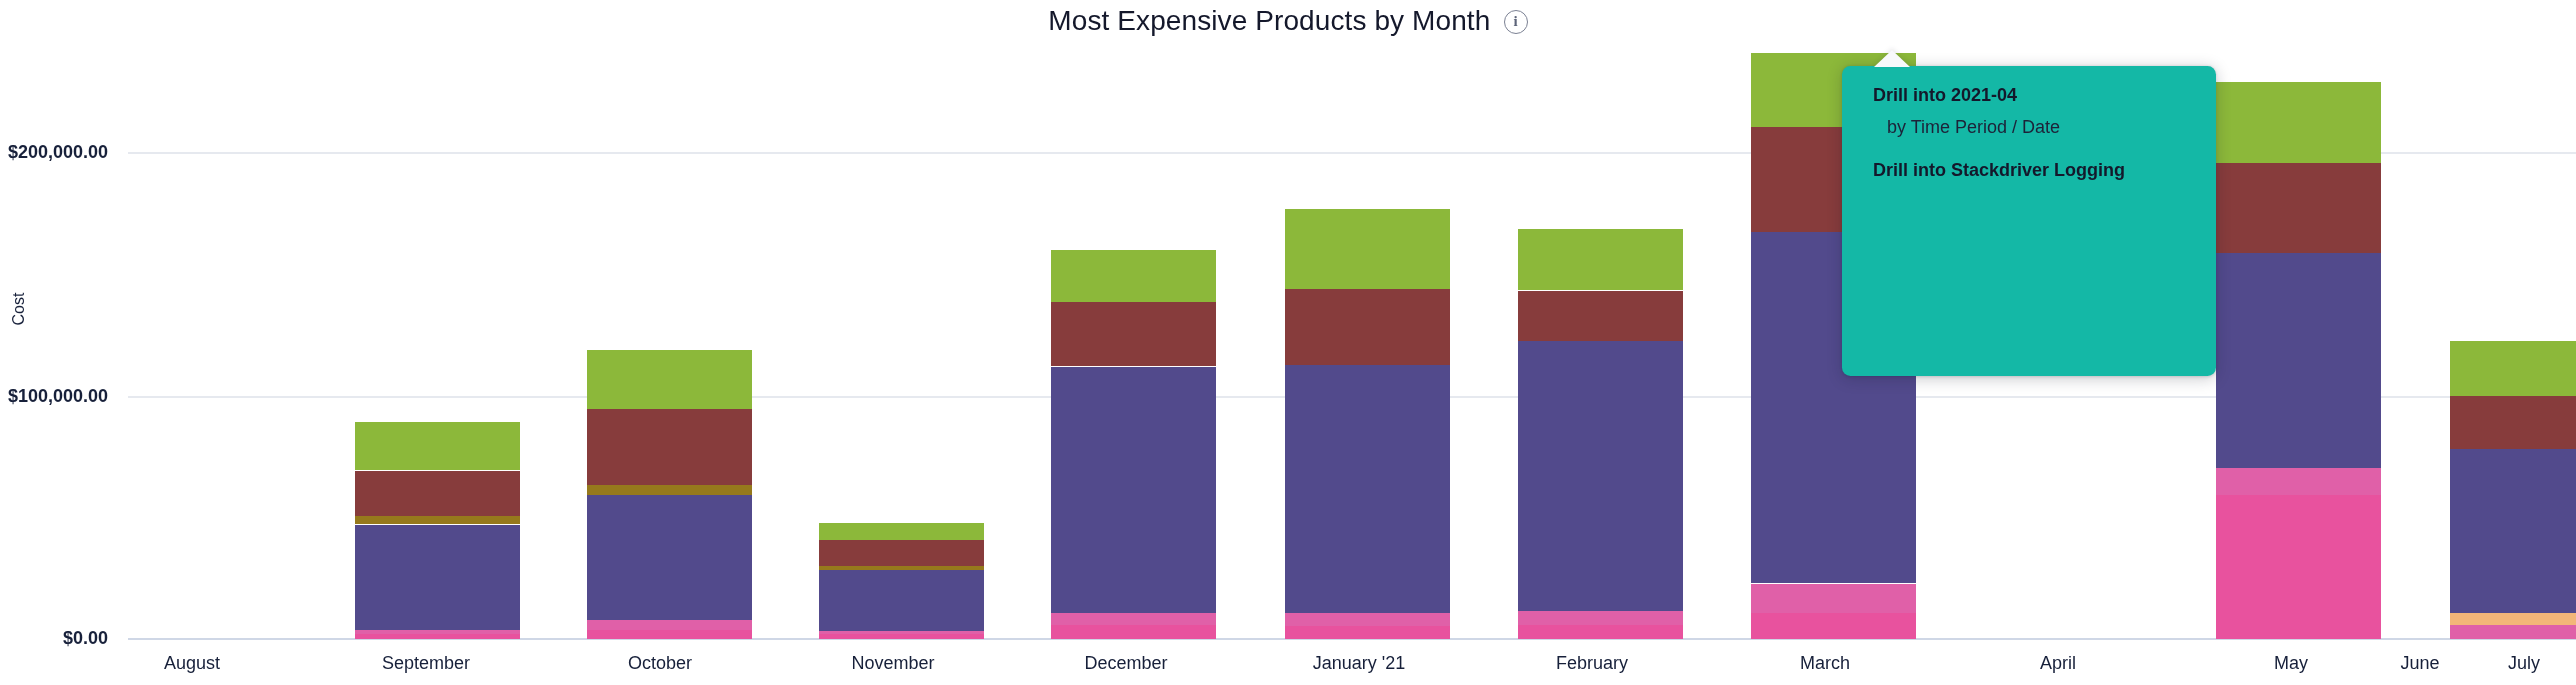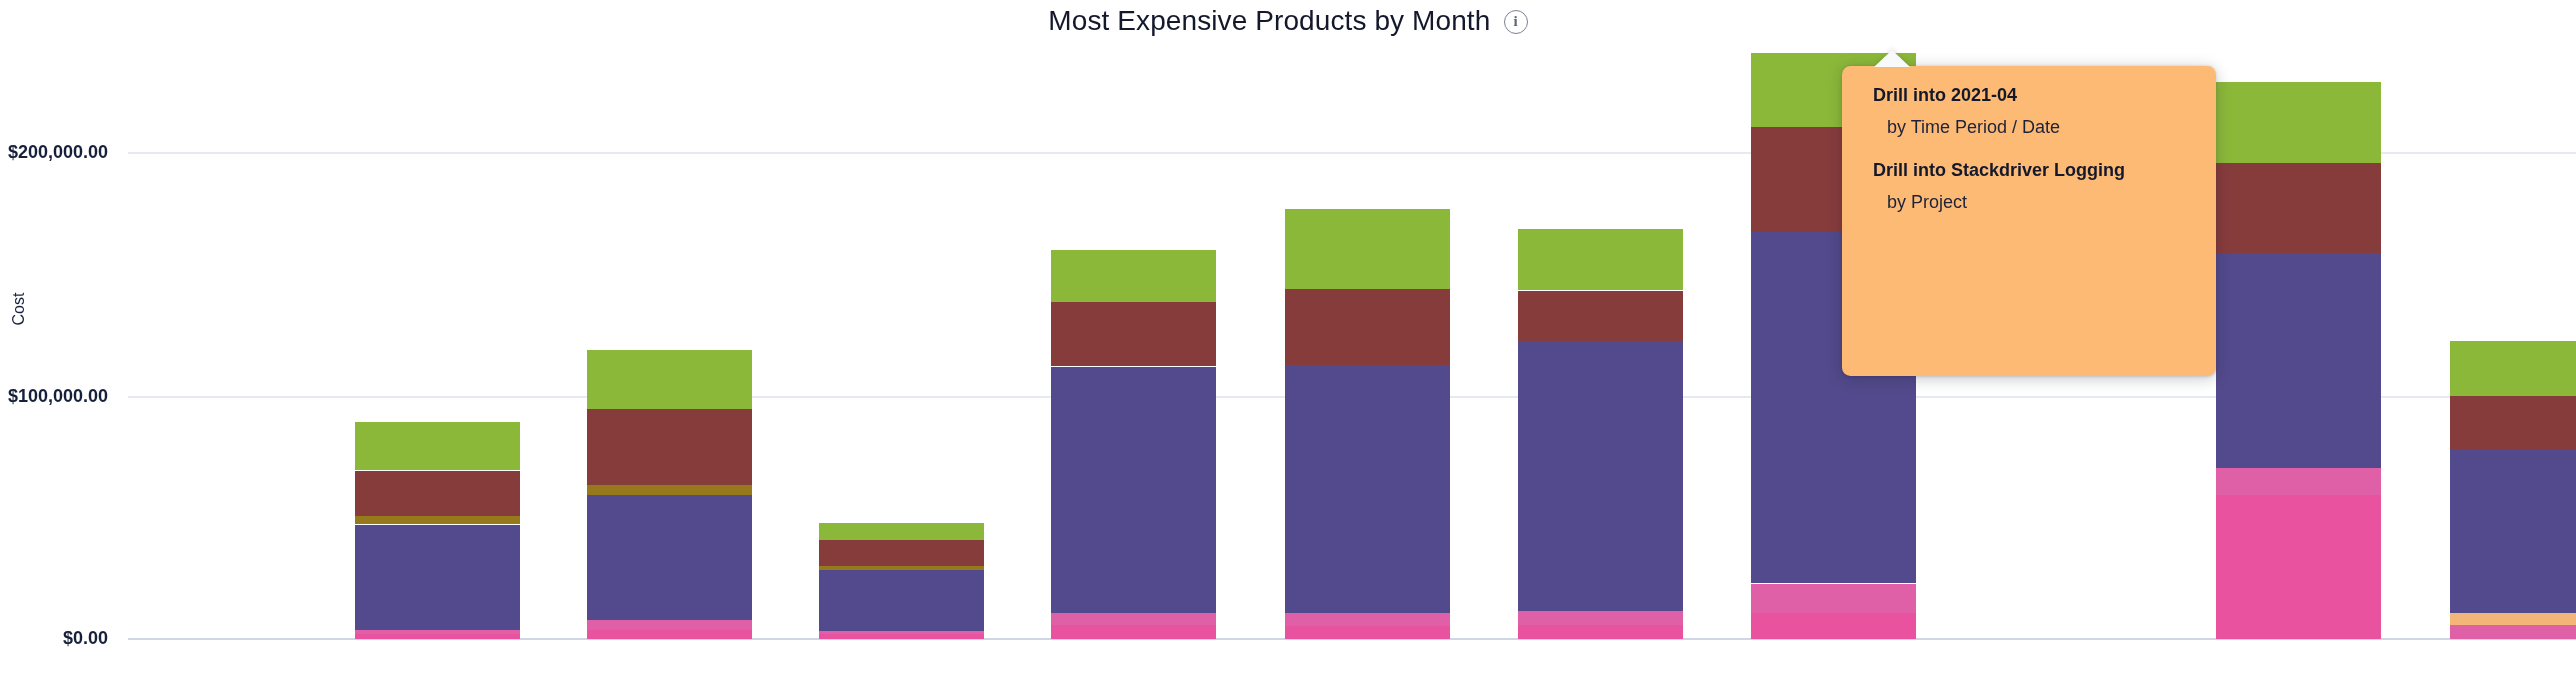--- a/index.html
+++ b/index.html
@@ -68,21 +68,21 @@
     position: absolute; top: 0; text-align: center;
     font-size: 18px; color: #17203a; white-space: nowrap;
     transform: translateX(-50%); cursor: pointer;
   }
 
   
   .drill-popup {
     position: absolute;
     left: 1842px; top: 66px;
     width: 374px; height: 310px;
-    background: #fdba74;
+    background: #14b8a6;
     border-radius: 8.5px;
     box-shadow: 0 2.8px 15px rgba(20,24,43,.22), 0 0.9px 2.8px rgba(20,24,43,.14);
     z-index: 50;
     padding: 17px 0 16px 0;
   }
   .drill-arrow {
     position: absolute; top: -16px; left: 32px;
     width: 0; height: 0;
     border-left: 18px solid transparent;
     border-right: 18px solid transparent;
@@ -186,23 +186,36 @@
         <div class="bar-group" style="left: 2322px; width: 165px; height: 597px;">
           <div class="seg" style="background: rgb(140, 184, 58); bottom: 243px; height: 55px;"></div>
           <div class="seg" style="background: rgb(135, 60, 60); bottom: 190px; height: 53px;"></div>
           <div class="seg" style="background: rgb(82, 74, 140); bottom: 26.5px; height: 164px;"></div>
           <div class="seg" style="background: rgb(243, 182, 120); bottom: 14px; height: 12.3px;"></div>
           <div class="seg" style="background: rgb(224, 96, 168); bottom: 0px; height: 14px;"></div>
         </div>
       </div>
   </div>
 
+  <div class="xlabels" id="xlabels">
+      <div class="xlab" style="left: 64px;">August</div>
+      <div class="xlab" style="left: 298px;">September</div>
+      <div class="xlab" style="left: 532px;">October</div>
+      <div class="xlab" style="left: 765px;">November</div>
+      <div class="xlab" style="left: 998px;">December</div>
+      <div class="xlab" style="left: 1231px;">January '21</div>
+      <div class="xlab" style="left: 1464px;">February</div>
+      <div class="xlab" style="left: 1697px;">March</div>
+      <div class="xlab" style="left: 1930px;">April</div>
+      <div class="xlab" style="left: 2163px;">May</div>
+      <div class="xlab" style="left: 2292px;">June</div>
+      <div class="xlab" style="left: 2396px;">July</div>
+    </div>
 
   <div class="drill-popup">
     <div class="drill-arrow"></div>
     <div class="drill-header">Drill into 2021-04</div>
     <div class="drill-item">by Time Period / Date</div>
     <div class="drill-header second">Drill into Stackdriver Logging</div>
-    <div class="drill-item">by Project</div>
   </div>
 
 </div>
 
 
 </body></html>

